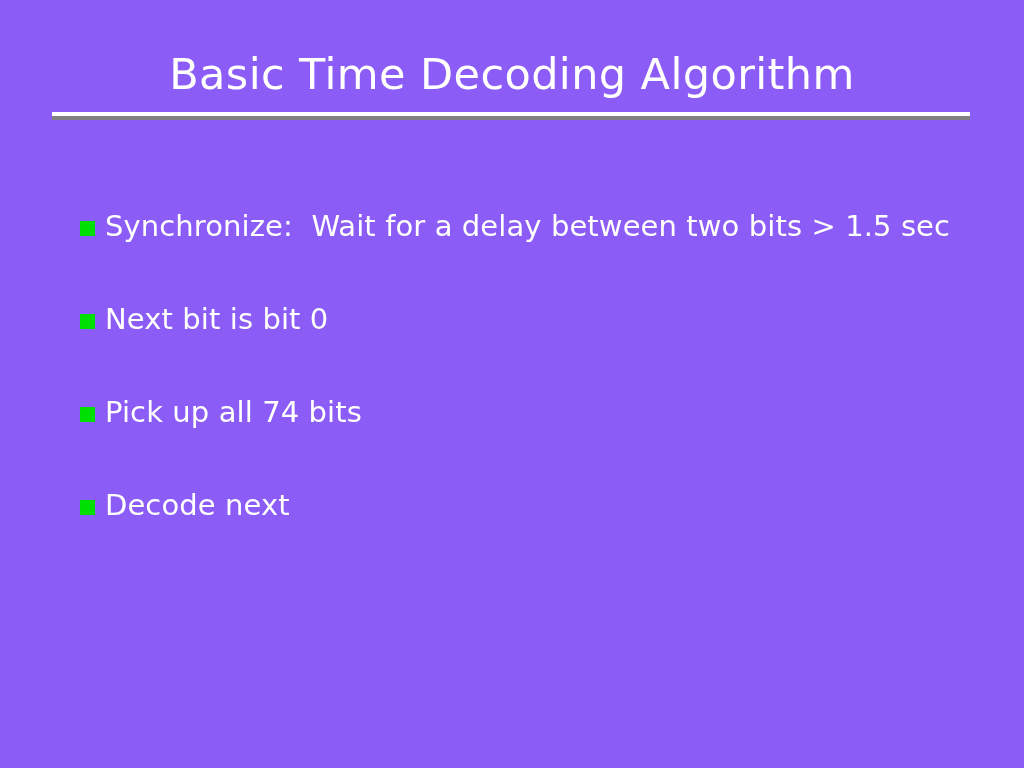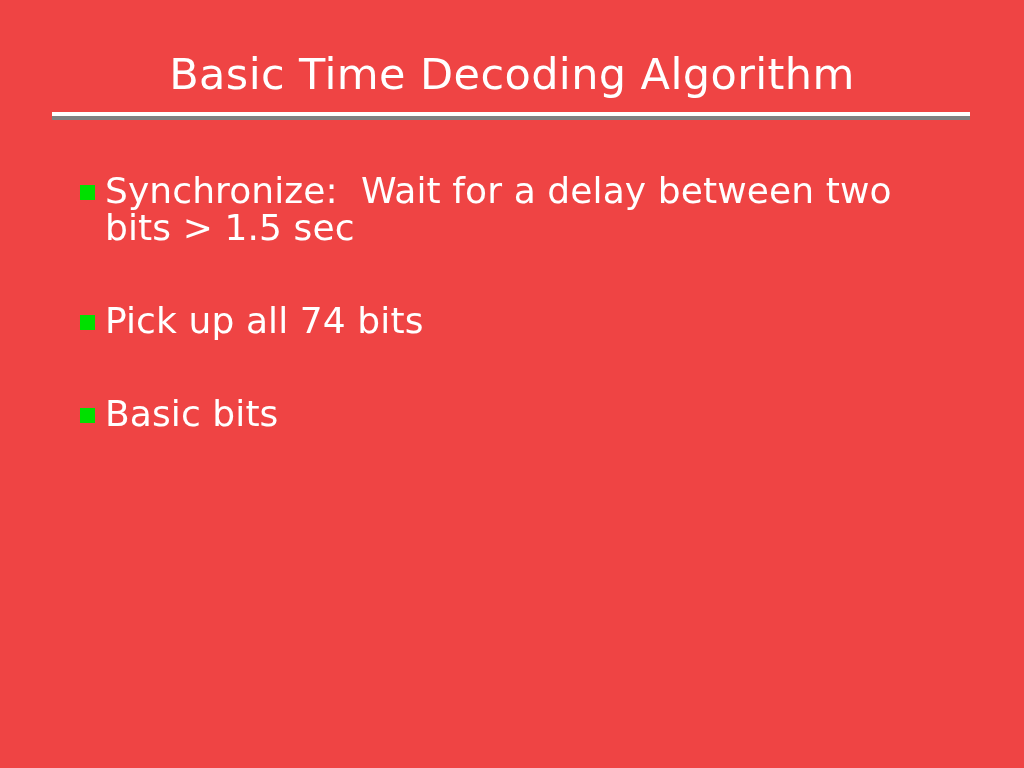--- a/index.html
+++ b/index.html
@@ -13,21 +13,21 @@
     height: 768px;
     overflow: hidden;
     background: #36699f;
     font-family: "DejaVu Sans", sans-serif;
   }
 
   .slide {
     position: relative;
     width: 1024px;
     height: 768px;
-    background: #ef4444;
+    background: #8b5cf6;
     box-sizing: border-box;
   }
 
   
   .title-block {
     position: absolute;
     left: 0;
     top: 48px;
     width: 1024px;
     text-align: center;
@@ -81,24 +81,25 @@
     margin: 0;
     padding: 0;
   }
 
   .bullet-item {
     position: relative;
     padding-left: 25px;
     margin-bottom: 56px;
     color: #ffffff;
     font-family: "DejaVu Sans", sans-serif;
-    font-size: 36px;
+    font-size: 29px;
     line-height: 37px;
     font-weight: 400;
     letter-spacing: 0.1px;
+    margin-top: 36px;
   }
 
   .bullet-item:last-child {
     margin-bottom: 0;
   }
 
   .bullet-marker {
     position: absolute;
     left: 0;
     top: 13px;
@@ -131,27 +132,31 @@
     <div class="rule-shadow"></div>
   </div>
 
   <ul class="bullet-list">
 
     <li class="bullet-item wrapping">
       <span class="bullet-marker"></span>
       <span class="bullet-text">Synchronize:  Wait for a delay between two bits &gt; 1.5 sec</span>
     </li>
 
+    <li class="bullet-item">
+      <span class="bullet-marker"></span>
+      <span class="bullet-text">Next bit is bit 0</span>
+    </li>
 
     <li class="bullet-item">
       <span class="bullet-marker"></span>
       <span class="bullet-text">Pick up all 74 bits</span>
     </li>
 
     <li class="bullet-item">
       <span class="bullet-marker"></span>
-      <span class="bullet-text">Basic bits</span>
+      <span class="bullet-text">Decode next</span>
     </li>
 
 
   </ul>
 
 </div>
 
 </body></html>

